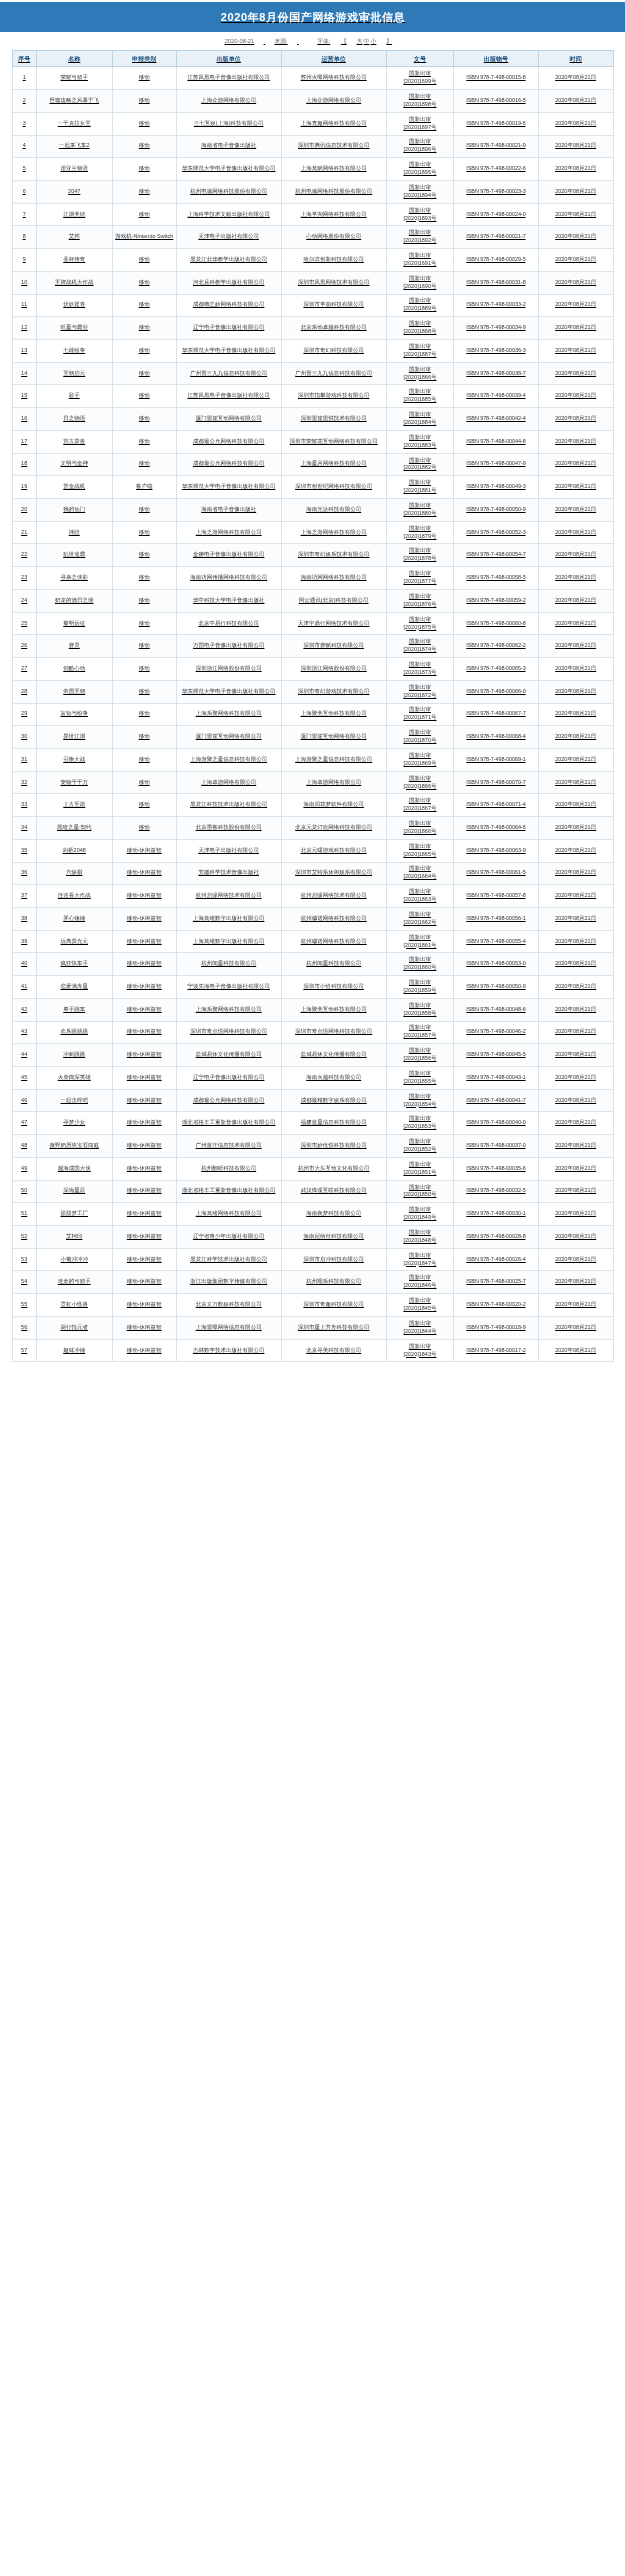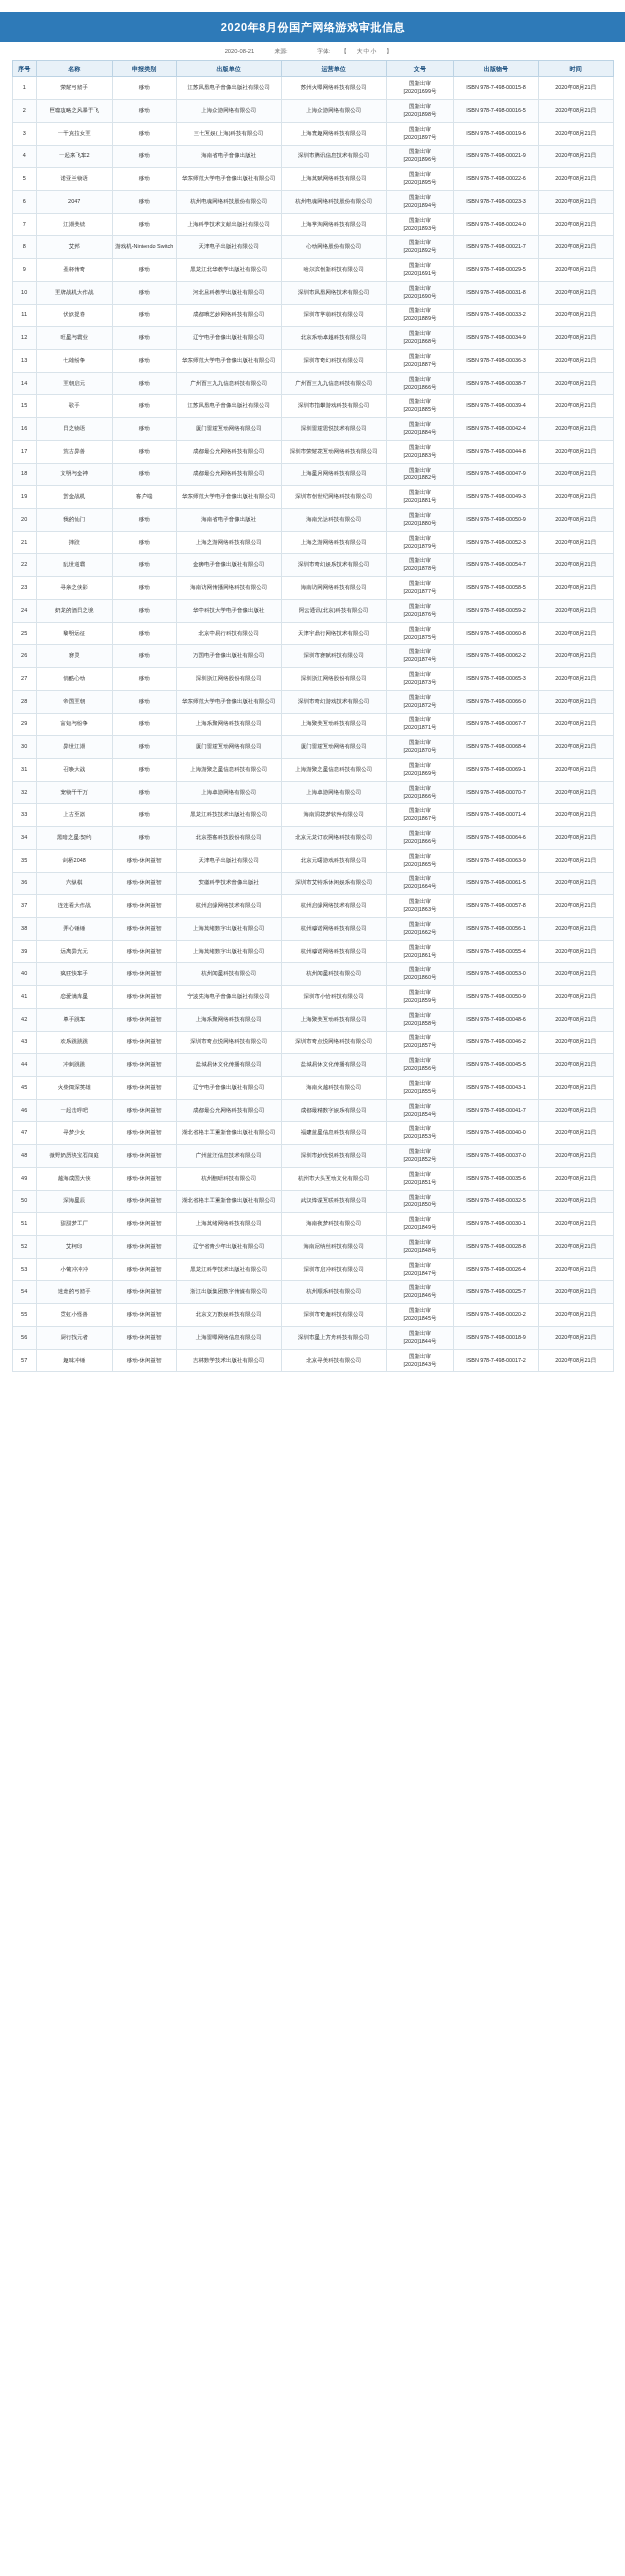--- a/index.html
+++ b/index.html
@@ -5,23 +5,24 @@
   * { box-sizing: border-box; }
   body {
     margin: 0;
     padding: 0;
     background: #ffffff;
     font-family: "Liberation Sans", "DejaVu Sans", sans-serif;
     width: 626px;
   }
   .page {
     width: 626px;
-    margin: 12px auto;
+    margin: 2px auto;
     background: #fff;
     padding: 0 0 5.8px 0;
+    text-decoration: underline;
   }
   .title-bar {
     background: #2e7ab8;
     color: #ffffff;
     text-align: center;
     font-size: 11px;
     font-weight: bold;
     padding: 7.6px 0 7px 0;
     letter-spacing: 0.6px;
   }

